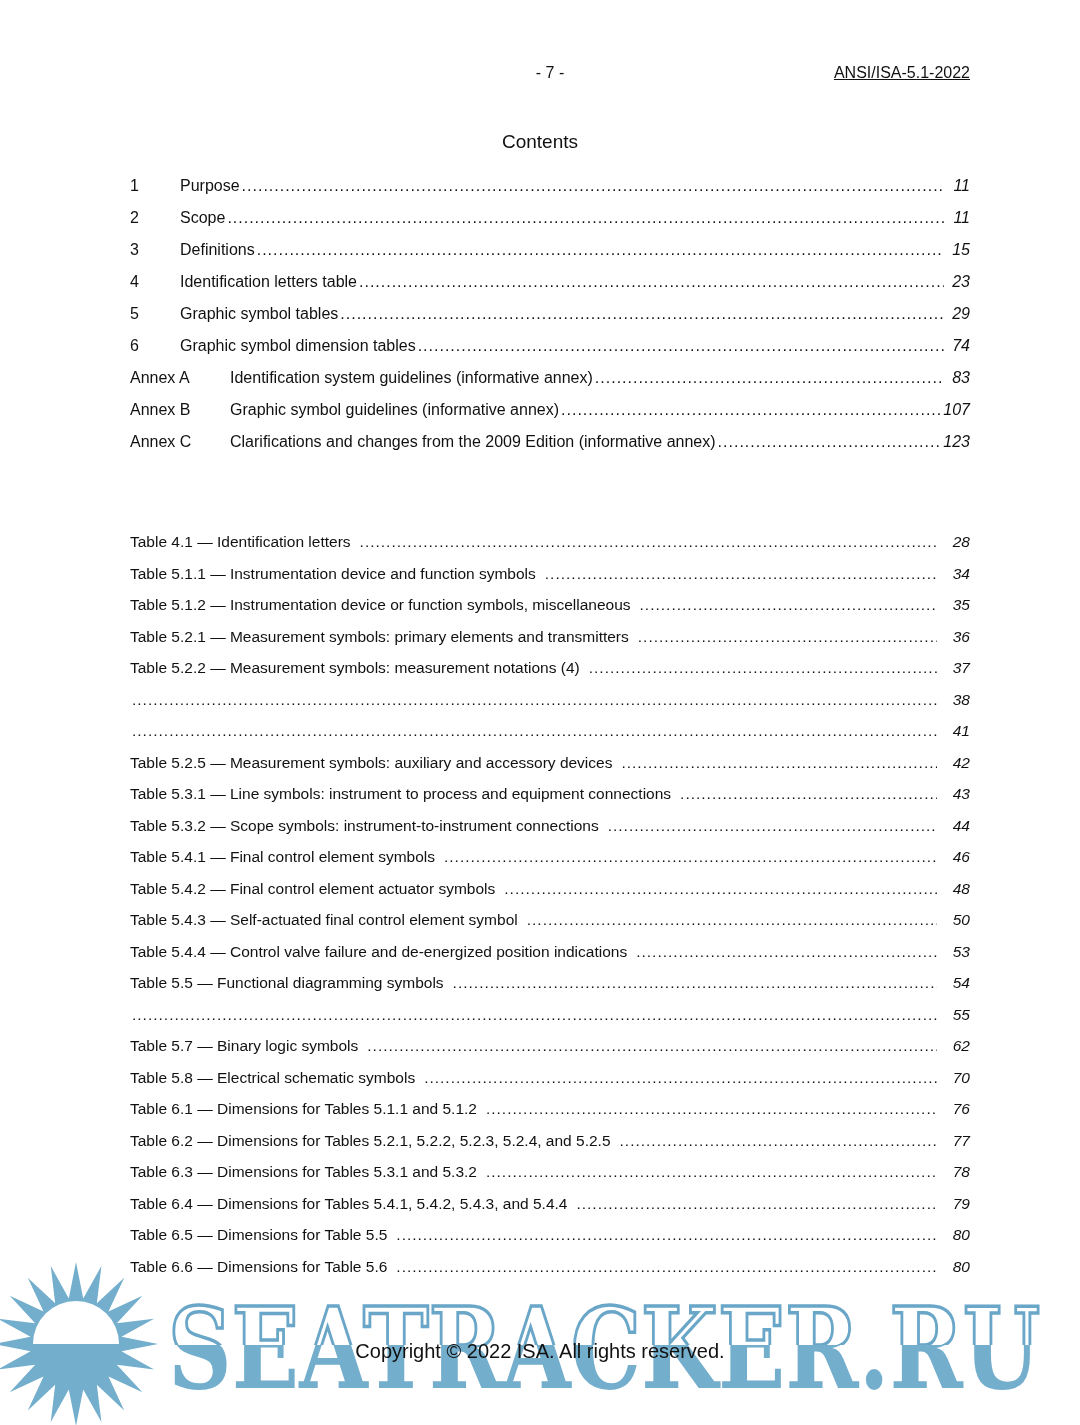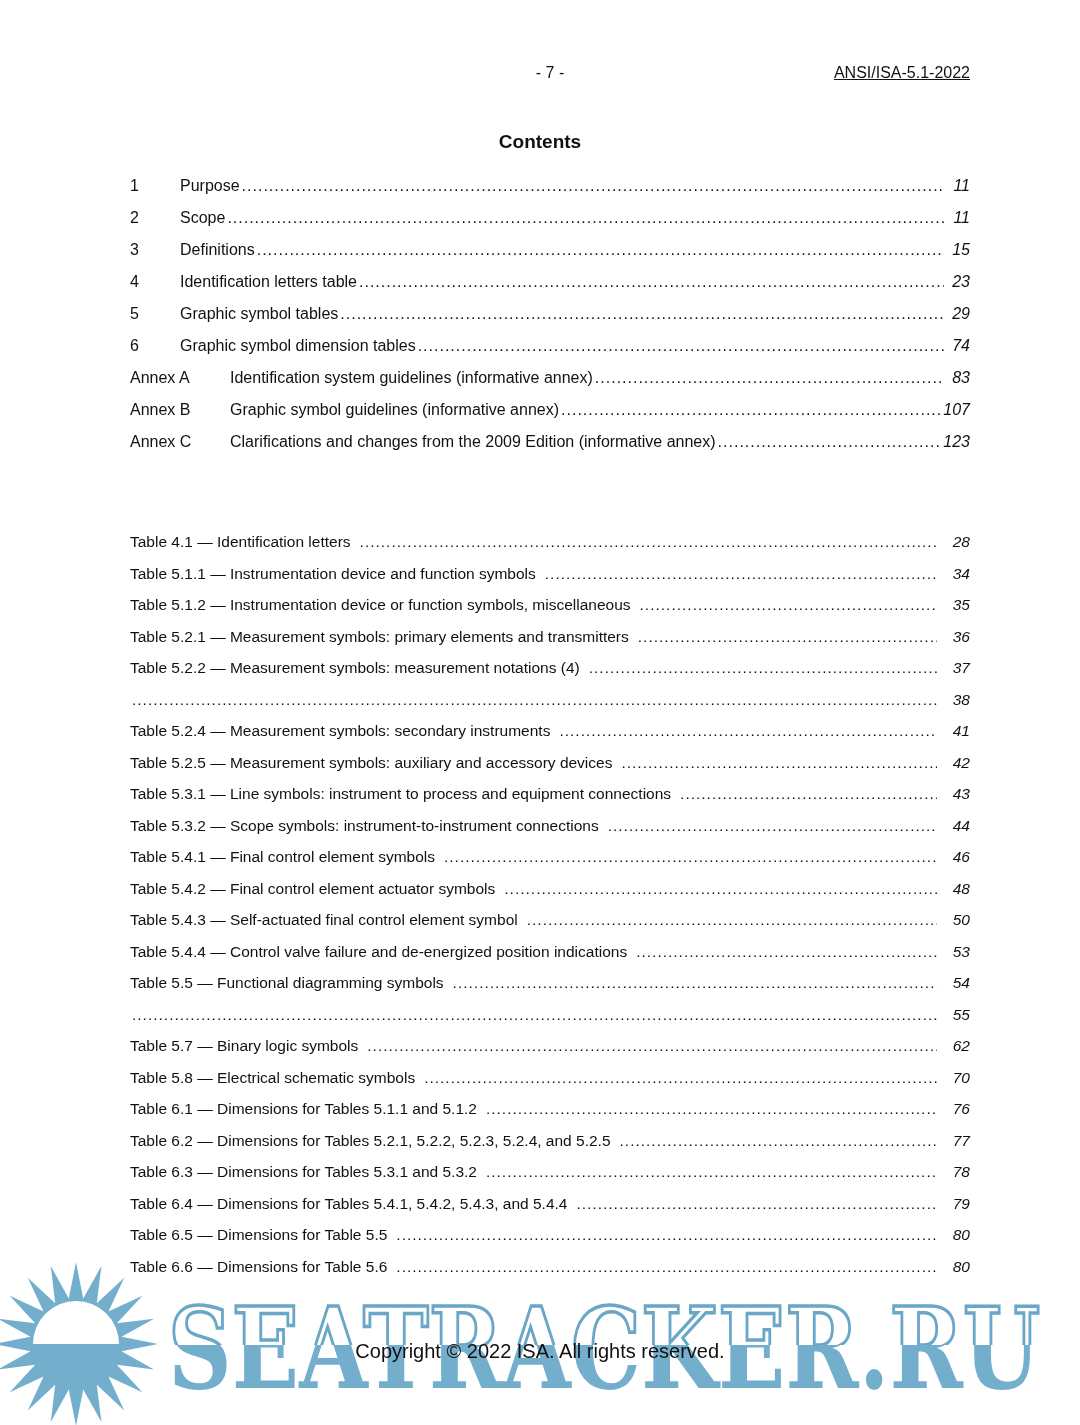--- a/index.html
+++ b/index.html
@@ -5,21 +5,21 @@
   * { margin:0; padding:0; box-sizing:border-box; }
   html,body { width:1080px; height:1425px; background:#fff;
     font-family:"Liberation Sans", sans-serif; color:#111; }
   .page { position:relative; width:1080px; height:1425px; overflow:hidden; background:#fff; }
 
   .header { position:absolute; top:64px; left:130px; width:840px; height:20px; font-size:16px; }
   .header .page-label { position:absolute; left:0; right:0; text-align:center; }
   .header .doc-id { position:absolute; right:0; top:0;text-decoration:underline; }
 
   .doc-title { position:absolute; top:131px; left:0; width:1080px; text-align:center;
-    font-size:19px; font-weight:bold; }
+    font-size:19px; font-weight:normal; }
 
   .toc { position:absolute; left:130px; width:840px; z-index:2; }
   .toc-chapters { top:170px; }
   .toc-annexes  { top:362px; }
   .toc-tables   { top:526px; }
 
   .row { display:flex; height:32px; font-size:16px; }
   .row > span { line-height:32px; white-space:nowrap; }
   .toc-tables .row { height:31.5px; font-size:15.5px;gap:7px; }
   .toc-tables .row > span { line-height:31.5px; }
@@ -160,21 +160,20 @@
         <span class="dots"></span>
         <span class="page-num">37</span>
       </div>
 
       <div class="row">
         <span class="dots"></span>
         <span class="page-num">38</span>
       </div>
 
       <div class="row">
-        <span class="t-title">Table 5.2.4 — Measurement symbols: secondary instruments</span>
         <span class="dots"></span>
         <span class="page-num">41</span>
       </div>
 
       <div class="row">
         <span class="t-title">Table 5.2.5 — Measurement symbols: auxiliary and accessory devices</span>
         <span class="dots"></span>
         <span class="page-num">42</span>
       </div>
 

